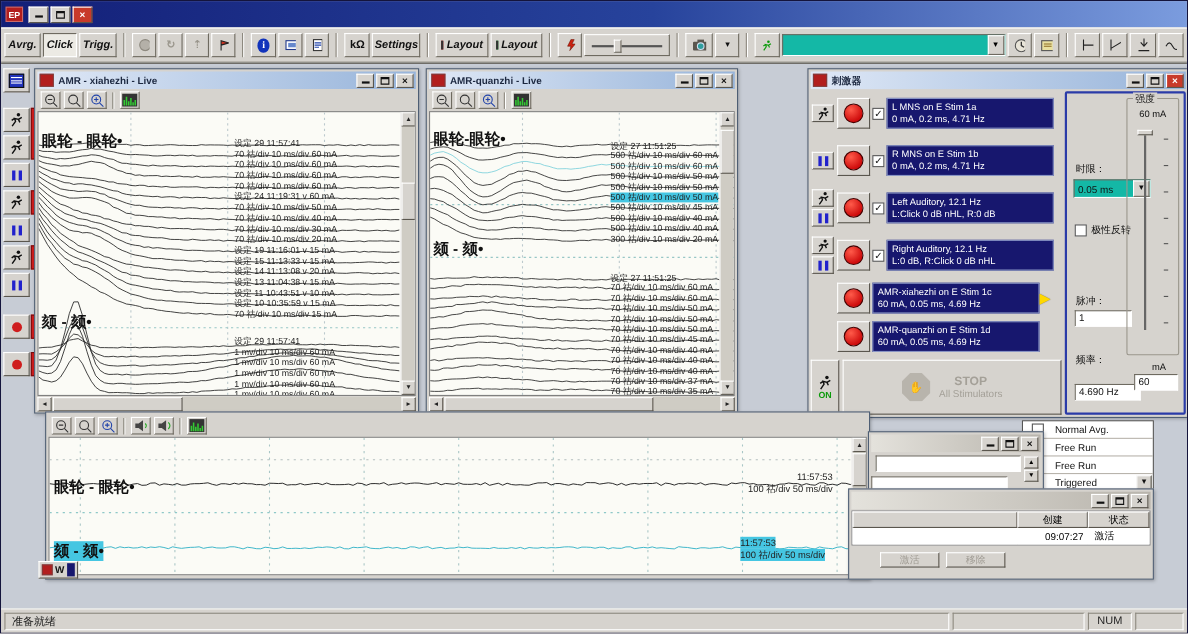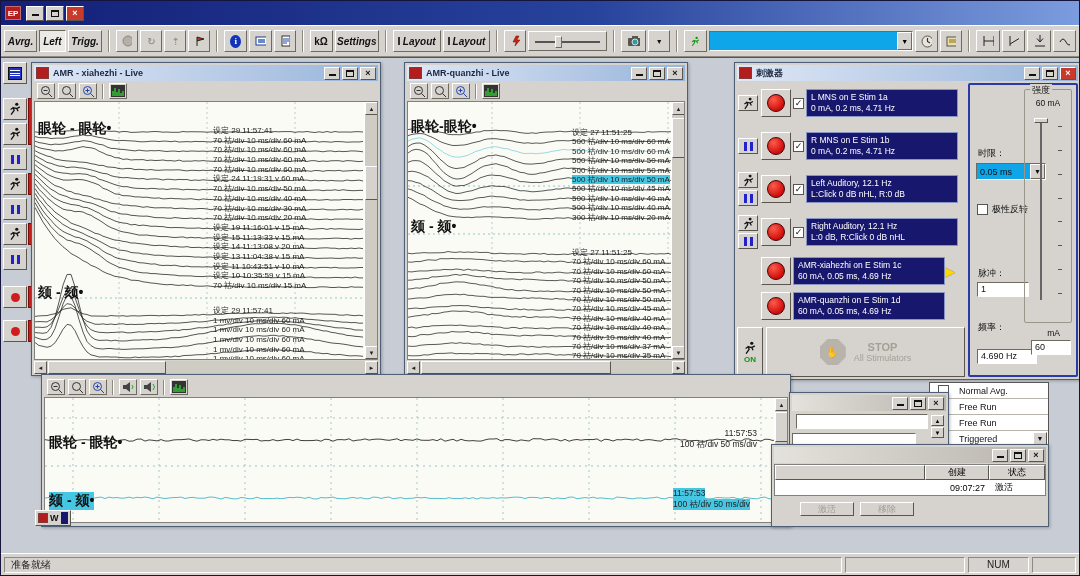--- a/index.html
+++ b/index.html
@@ -23,21 +23,21 @@
 .tb.pressed{border-color:#6e6a60 #fff #fff #6e6a60;background:#eceae4;}
 .itl{font-style:italic;font-weight:bold;font-size:10px;}
 .tsep{width:2px;height:22px;border-left:1px solid #8d897f;border-right:1px solid #fff;margin:0 4px;}
 .dim{color:#9a968c;font-weight:bold;}
 .ic-info{width:13px;height:13px;border-radius:50%;background:#1133bb;color:#fff;font-size:9px;font-weight:bold;display:flex;align-items:center;justify-content:center;font-family:"Liberation Serif",serif;}
 .sq{width:8px;height:8px;display:inline-block;border:1px solid #333;}
 .sq.red{background:#cc2222;}.sq.green{background:#22aa33;}
 .slider-widget{width:96px;height:20px;border:1px solid;border-color:#fff #6e6a60 #6e6a60 #fff;position:relative;display:inline-block;}
 .slider-widget .track{position:absolute;left:6px;right:6px;top:9px;height:2px;background:#555;}
 .slider-widget .knob{position:absolute;left:26px;top:4px;width:7px;height:12px;background:#d6d3ce;border:1px solid;border-color:#fff #6e6a60 #6e6a60 #fff;}
-.combo{height:20px;background:#0ea5e9;border:1px solid;border-color:#6e6a60 #fff #fff #6e6a60;display:inline-flex;align-items:center;}
+.combo{height:20px;background:#14b8a6;border:1px solid;border-color:#6e6a60 #fff #fff #6e6a60;display:inline-flex;align-items:center;}
 .combo .cv{flex:1;font-size:9px;padding:0 3px;}
 .combo .cbtn{width:15px;height:100%;background:#d6d3ce;border:1px solid;border-color:#fff #6e6a60 #6e6a60 #fff;font-size:7px;display:flex;align-items:center;justify-content:center;}
 .combo.wide{width:250px;}
 
 .mdi{flex:1;position:relative;background:#c7ccd5;border-top:1px solid #5a564e;overflow:hidden;}
 .win{position:absolute;background:#d6d3ce;border:1px solid #4e5e74;box-shadow:1px 1px 3px #00000040;padding:2px;}
 .wt{height:16px;background:linear-gradient(90deg,#dfe8f6,#97b4da);display:flex;align-items:center;gap:4px;padding:0 2px;font-size:9px;color:#1c2840;font-weight:bold;}
 .wt.plain{background:linear-gradient(90deg,#e4e2dc,#b8b4ac);}
 .wicon{width:13px;height:12px;background:#b21e1e;border:1px solid #55555588;display:inline-block;flex:0 0 auto;}
 .wtt{white-space:nowrap;overflow:hidden;}
@@ -114,21 +114,21 @@
 .rdot{width:9px;height:9px;border-radius:50%;background:#cf1d1d;}
 .blue-form{width:14px;height:13px;background:#2233bb;border:1px solid #111;display:flex;flex-direction:column;justify-content:space-evenly;padding:1px;}
 .blue-form i{height:1px;background:#fff;}
 
 #stub-w{position:absolute;display:flex;align-items:center;gap:2px;background:#d6d3ce;border:1px solid;border-color:#fff #5a564e #5a564e #fff;padding:1px 2px;font-size:9px;font-weight:bold;color:#111;}
 #stub-w .wicon{width:10px;height:10px;}
 #stub-w .nv{width:7px;height:12px;background:#17176e;display:inline-block;}
 .statusbar{height:22px;display:flex;align-items:center;gap:3px;padding:2px 3px;background:#d6d3ce;border-top:1px solid #fff;flex:0 0 auto;}
 .sbcell{height:16px;border:1px solid;border-color:#8d897f #fff #fff #8d897f;font-size:10px;color:#222;display:flex;align-items:center;padding:0 6px;}
 .sbcell.grow{flex:1;}
-.sbcell.w120{width:120px;} .sbcell.w44{width:44px;} .sbcell.num{width:61px;justify-content:center;}
+.sbcell.w120{width:120px;} .sbcell.w44{width:44px;} .sbcell.num{width:40px;justify-content:center;}
 svg.icon{display:block;}
 </style>
 </head>
 <body>
 
 <div id="app">
 
   <div class="titlebar">
     <span class="app-icon">EP</span>
     <span class="cap">
@@ -138,21 +138,21 @@
       <span class="cb">
           <i class="ic-max"></i>
         </span>
       <span class="cb close">×</span>
     </span>
   </div>
 
 
   <div class="toolbar">
     <button class="tb itl">Avrg.</button>
-    <button class="tb itl pressed">Left</button>
+    <button class="tb itl pressed">Click</button>
     <button class="tb itl">Trigg.</button>
     <span class="tsep"></span>
     <button class="tb">
         <svg class="icon" width="12" height="12">
           <circle cx="6" cy="6" r="5" fill="#b4b0a8" stroke="#8d897f"></circle>
         </svg>
       </button>
     <button class="tb">
         <span class="dim">↻</span>
       </button>
@@ -446,21 +446,21 @@
           <span class="sa dn">▼</span>
         </div>
       </div>
       <div class="hsb">
         <span class="sa lf">◄</span>
         <span class="hthumb" style="left:14px;width:118px;"></span>
         <span class="sa rt">►</span>
       </div>
     </div>
 
-    <div class="win" id="win-mid" style="left:403px;top:4px;width:284px;height:314px;">
+    <div class="win" id="win-mid" style="left:386px;top:4px;width:284px;height:314px;">
       <div class="wt">
         <span class="wicon"></span>
         <span class="wtt">AMR-quanzhi - Live</span>
         <span class="wcap">
           <span class="b">
               <i class="ic-min"></i>
             </span>
           <span class="b">
               <i class="ic-max"></i>
             </span>

